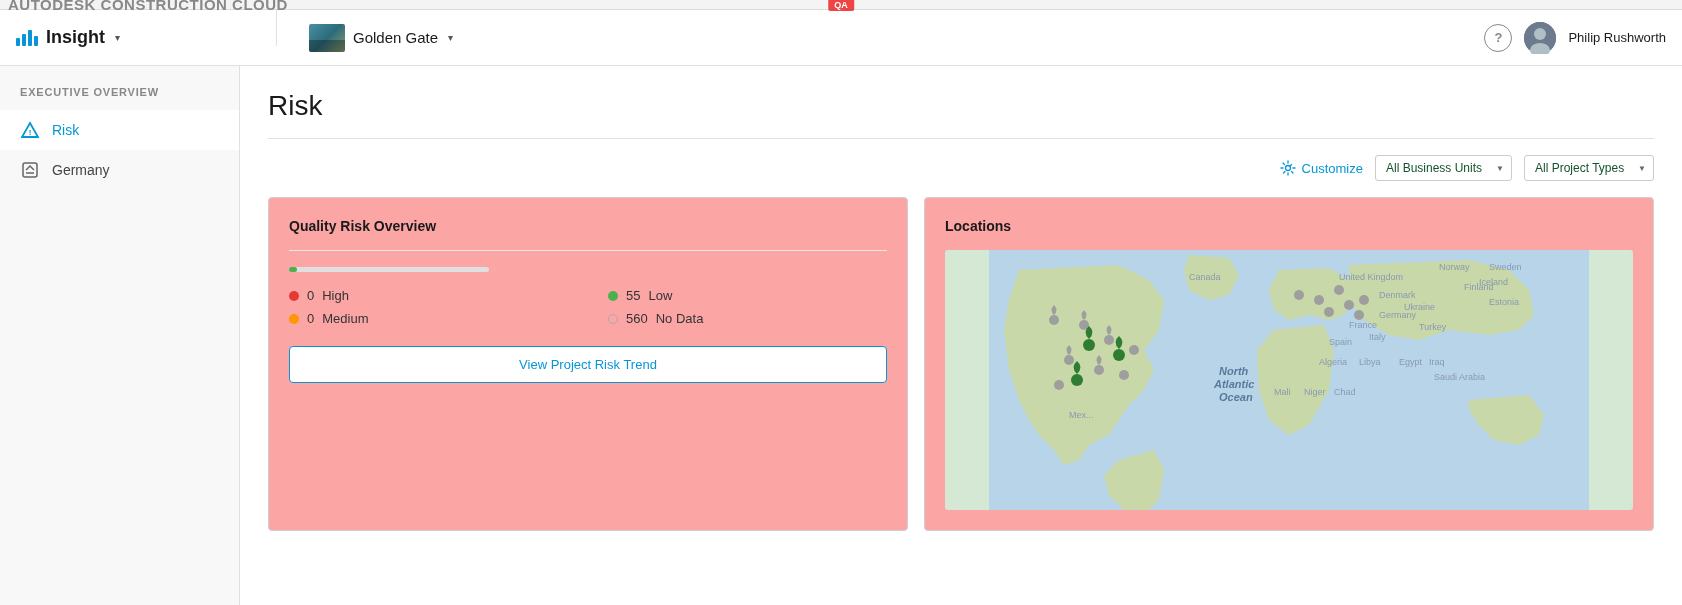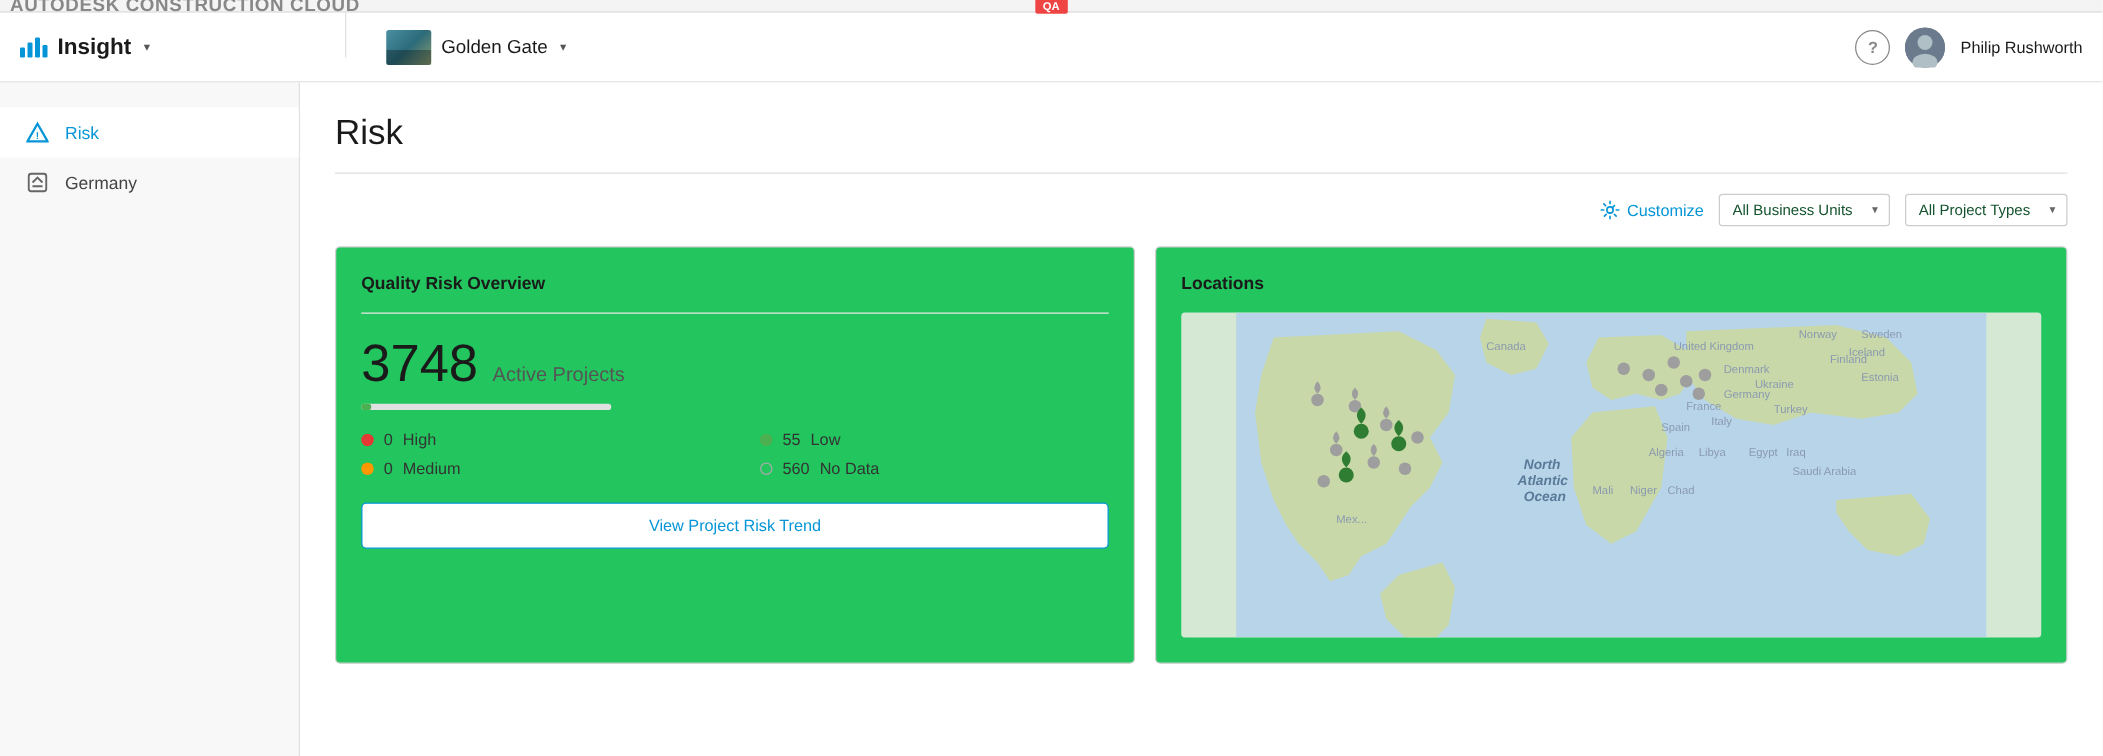--- a/index.html
+++ b/index.html
@@ -248,21 +248,21 @@
 
     
     .cards-row {
       display: flex;
       gap: 16px;
     }
     .card {
       border: 1px solid #d0d0d0;
       border-radius: 4px;
       padding: 20px;
-      background: #22c55e;
+      background: #fca5a5;
     }
     .card-quality-risk {
       flex: 0 0 640px;
     }
     .card-locations {
       flex: 1;
     }
     .card-title {
       font-size: 14px;
       font-weight: 600;
@@ -407,20 +407,21 @@
           <ellipse cx="16" cy="28" rx="10" ry="7" fill="#b0bec5"></ellipse>
         </svg>
     </div>
     <span class="user-name">Philip Rushworth</span>
   </div>
 </div>
 
 <div class="layout">
 
   <div class="sidebar">
+    <div class="sidebar-section-label">EXECUTIVE OVERVIEW</div>
 
     <div class="sidebar-item active">
       <span class="sidebar-icon">
         <svg width="18" height="18" viewBox="0 0 18 18">
             <polygon points="9,2 17,16 1,16" fill="none" stroke="#0696D7" stroke-width="1.8"></polygon>
             <text x="9" y="14" text-anchor="middle" font-size="8" fill="#0696D7" font-weight="bold">!</text>
           </svg>
       </span>
       <span>Risk</span>
     </div>
@@ -461,24 +462,20 @@
           <option>All Project Types</option>
         </select>
       </div>
     </div>
 
     <div class="cards-row">
 
       <div class="card card-quality-risk">
         <div class="card-title">Quality Risk Overview</div>
         <div class="card-divider"></div>
-        <div>
-          <span class="active-projects-count">3748</span>
-          <span class="active-projects-label">Active Projects</span>
-        </div>
         <div class="progress-bar-container">
           <div class="progress-bar">
             <div class="progress-bar-fill"></div>
           </div>
         </div>
         <div class="stats-grid">
           <div class="stat-item">
             <span class="stat-dot dot-red"></span>
             <span>0</span>
             <span>High</span>

